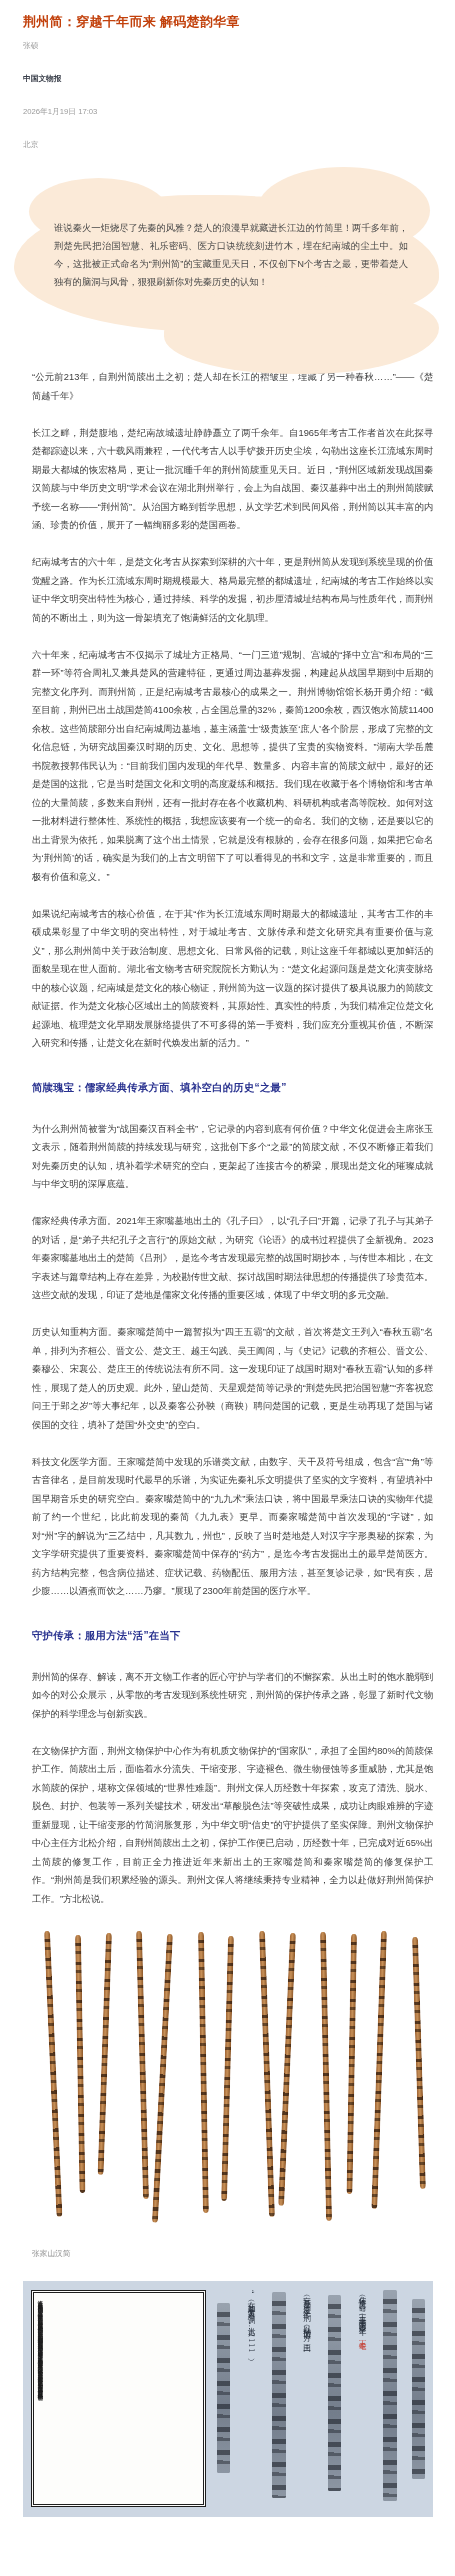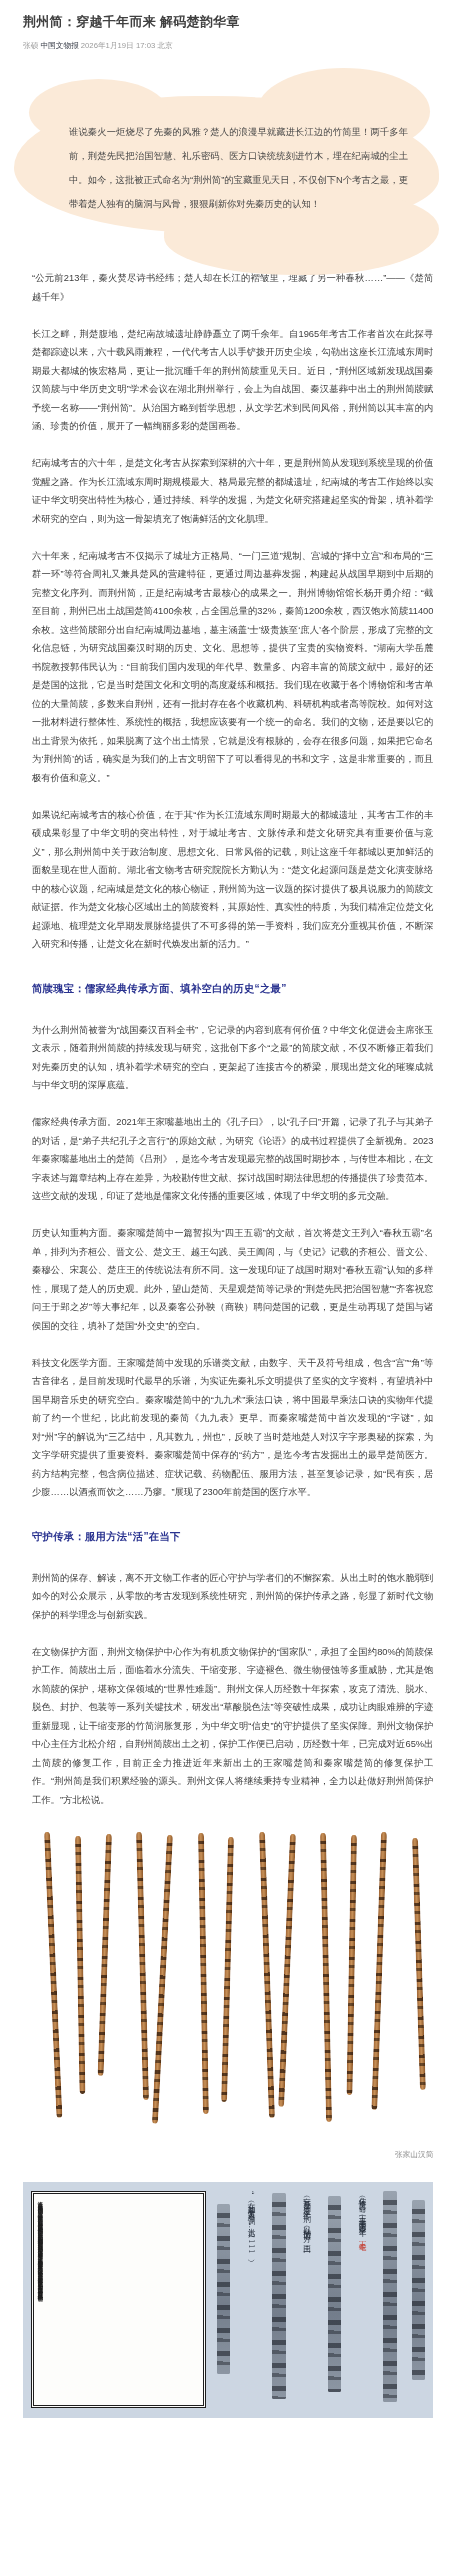--- a/index.html
+++ b/index.html
@@ -1,34 +1,34 @@
 <!DOCTYPE html>
 <html style="--heading-color: #2a3390; --blob-color: #fbead8; --body-color: #3d3d3d; --byline-gray: #9b9b9b; --account-color: #3a3f4a; --caption-color: #8f8f8f; --compare-bg: #ccd6e2; --red-accent: #c43b2f; --slip-brown: #b5764a;font-size:8.2px"><head>
 <meta charset="utf-8">
 <style>
   html,body{margin:0;padding:0;background:#ffffff;}
   body{width:455px;font-family:"Liberation Sans", sans-serif;}
   .page{width:455px;overflow:hidden;background:#fff;}
 
-  .title{margin:13.4px 23px 0;font-size:13px;font-weight:700;color:#404040;line-height:1.38;letter-spacing:0.3px;}
-  .byline{margin:9.3px 23px 0;font-size:7.7px;color:var(--byline-gray,#9b9b9b);display:flex;gap:2px;align-items:baseline;}
-  .byline .account{color:var(--account-color,#3a3f4a);font-weight:400;cursor:pointer;}
+  .title{margin:13.4px 23px 0;font-size:13px;font-weight:700;color:#c2410c;line-height:1.38;letter-spacing:0.3px;}
+  .byline{margin:9.3px 23px 0;font-size:7.7px;color:var(--byline-gray,#9b9b9b);display:flex;gap:23px;align-items:baseline;flex-direction:column;}
+  .byline .account{color:var(--account-color,#3a3f4a);font-weight:700;cursor:pointer;}
 
   .hero{position:relative;margin-top:14.4px;height:204px;}
   .blob{position:absolute;background:var(--blob-color,#fbead8);}
   .blob-a{left:14.4px;top:31px;width:425px;height:137px;border-radius:45% 55% 52% 48% / 55% 60% 42% 50%;}
   .blob-b{left:257px;top:3.1px;width:173px;height:87px;border-radius:50%;}
   .blob-c{left:164px;top:122px;width:275px;height:88px;border-radius:48% 52% 50% 50% / 55% 50% 55% 45%;}
   .blob-d{left:29px;top:14.4px;width:139px;height:67px;border-radius:50%;}
-  .intro-text{position:relative;z-index:1;margin:0;padding:55px 47px 0 69px;font-size:9.3px;line-height:24px;color:#474747;text-align:justify;}
+  .intro-text{position:relative;z-index:1;margin:0;padding:55px 47px 0 54px;font-size:9.3px;line-height:18px;color:#474747;text-align:justify;}
 
   .body{margin:0 21.6px 0 32px;}
   .body-p{margin:0 0 18.5px;font-size:9.3px;line-height:18.5px;color:var(--body-color,#3d3d3d);text-align:justify;}
   .section-heading{margin:28px 0 25px;font-size:10.3px;font-weight:700;color:var(--heading-color,#2a3390);letter-spacing:0.3px;}
-  .fig-caption{margin:13.4px 0 21.6px;text-align:right;font-size:7.7px;color:var(--caption-color,#8f8f8f);}
+  .fig-caption{margin:13.4px 0 21.6px;text-align:left;font-size:7.7px;color:var(--caption-color,#8f8f8f);}
 
   
   .fig-slips{margin:15.5px 0 0;padding:4.1px 15.5px 0 12.4px;display:flex;justify-content:space-between;align-items:flex-start;height:309px;box-sizing:border-box;}
   .slip{width:5.7px;border-radius:2.6px/5.2px;transform-origin:top center;
     background-image:
       repeating-linear-gradient(179deg, rgba(40,20,8,0) 0 7.7px, rgba(42,22,10,.72) 7.7px 11.3px, rgba(40,20,8,0) 11.3px 16px, rgba(30,16,6,.55) 16px 19px),
       linear-gradient(90deg,#9c6233,#c89158 45%,#8a5527);}
 
   
   .fig-compare{margin:4.1px 0 0 -8.8px;width:410px;height:236px;background:var(--compare-bg,#ccd6e2);display:flex;gap:10.3px;padding:9.3px 8.2px;box-sizing:border-box;}
@@ -59,23 +59,23 @@
 
   <div class="hero">
     <div class="blob blob-a"></div>
     <div class="blob blob-b"></div>
     <div class="blob blob-c"></div>
     <div class="blob blob-d"></div>
     <p class="intro-text">谁说秦火一炬烧尽了先秦的风雅？楚人的浪漫早就藏进长江边的竹简里！两千多年前，荆楚先民把治国智慧、礼乐密码、医方口诀统统刻进竹木，埋在纪南城的尘土中。如今，这批被正式命名为“荆州简”的宝藏重见天日，不仅创下N个考古之最，更带着楚人独有的脑洞与风骨，狠狠刷新你对先秦历史的认知！</p>
   </div>
 
   <div class="body">
-      <p class="body-p">“公元前213年，秦火焚尽诗书经纬；楚人却在长江的褶皱里，埋藏了另一种春秋……”——《楚简越千年》</p>
+      <p class="body-p">“公元前213年，自荆州简牍出土之初；楚人却在长江的褶皱里，埋藏了另一种春秋……”——《楚简越千年》</p>
       <p class="body-p">长江之畔，荆楚腹地，楚纪南故城遗址静静矗立了两千余年。自1965年考古工作者首次在此探寻楚都踪迹以来，六十载风雨兼程，一代代考古人以手铲拨开历史尘埃，勾勒出这座长江流域东周时期最大都城的恢宏格局，更让一批沉睡千年的荆州简牍重见天日。近日，“荆州区域新发现战国秦汉简牍与中华历史文明”学术会议在湖北荆州举行，会上为自战国、秦汉墓葬中出土的荆州简牍赋予统一名称——“荆州简”。从治国方略到哲学思想，从文学艺术到民间风俗，荆州简以其丰富的内涵、珍贵的价值，展开了一幅绚丽多彩的楚国画卷。</p>
-      <p class="body-p">纪南城考古的六十年，是楚文化考古从探索到深耕的六十年，更是荆州简从发现到系统呈现的价值觉醒之路。作为长江流域东周时期规模最大、格局最完整的都城遗址，纪南城的考古工作始终以实证中华文明突出特性为核心，通过持续、科学的发掘，为楚文化研究搭建起坚实的骨架，填补着学术研究的空白，则为这一骨架填充了饱满鲜活的文化肌理。</p>
+      <p class="body-p">纪南城考古的六十年，是楚文化考古从探索到深耕的六十年，更是荆州简从发现到系统呈现的价值觉醒之路。作为长江流域东周时期规模最大、格局最完整的都城遗址，纪南城的考古工作始终以实证中华文明突出特性为核心，通过持续、科学的发掘，初步厘清城址结构布局与性质年代，而荆州简的不断出土，则为这一骨架填充了饱满鲜活的文化肌理。</p>
       <p class="body-p">六十年来，纪南城考古不仅揭示了城址方正格局、“一门三道”规制、宫城的“择中立宫”和布局的“三群一环”等符合周礼又兼具楚风的营建特征，更通过周边墓葬发掘，构建起从战国早期到中后期的完整文化序列。而荆州简，正是纪南城考古最核心的成果之一。荆州博物馆馆长杨开勇介绍：“截至目前，荆州已出土战国楚简4100余枚，占全国总量的32%，秦简1200余枚，西汉饱水简牍11400余枚。这些简牍部分出自纪南城周边墓地，墓主涵盖‘士’级贵族至‘庶人’各个阶层，形成了完整的文化信息链，为研究战国秦汉时期的历史、文化、思想等，提供了宝贵的实物资料。”湖南大学岳麓书院教授郭伟民认为：“目前我们国内发现的年代早、数量多、内容丰富的简牍文献中，最好的还是楚国的这批，它是当时楚国文化和文明的高度凝练和概括。我们现在收藏于各个博物馆和考古单位的大量简牍，多数来自荆州，还有一批封存在各个收藏机构、科研机构或者高等院校。如何对这一批材料进行整体性、系统性的概括，我想应该要有一个统一的命名。我们的文物，还是要以它的出土背景为依托，如果脱离了这个出土情景，它就是没有根脉的，会存在很多问题，如果把它命名为‘荆州简’的话，确实是为我们的上古文明留下了可以看得见的书和文字，这是非常重要的，而且极有价值和意义。”</p>
       <p class="body-p">如果说纪南城考古的核心价值，在于其“作为长江流域东周时期最大的都城遗址，其考古工作的丰硕成果彰显了中华文明的突出特性，对于城址考古、文脉传承和楚文化研究具有重要价值与意义”，那么荆州简中关于政治制度、思想文化、日常风俗的记载，则让这座千年都城以更加鲜活的面貌呈现在世人面前。湖北省文物考古研究院院长方勤认为：“楚文化起源问题是楚文化演变脉络中的核心议题，纪南城是楚文化的核心物证，荆州简为这一议题的探讨提供了极具说服力的简牍文献证据。作为楚文化核心区域出土的简牍资料，其原始性、真实性的特质，为我们精准定位楚文化起源地、梳理楚文化早期发展脉络提供了不可多得的第一手资料，我们应充分重视其价值，不断深入研究和传播，让楚文化在新时代焕发出新的活力。”</p>
       <h2 class="section-heading">简牍瑰宝：儒家经典传承方面、填补空白的历史“之最”</h2>
       <p class="body-p">为什么荆州简被誉为“战国秦汉百科全书”，它记录的内容到底有何价值？中华文化促进会主席张玉文表示，随着荆州简牍的持续发现与研究，这批创下多个“之最”的简牍文献，不仅不断修正着我们对先秦历史的认知，填补着学术研究的空白，更架起了连接古今的桥梁，展现出楚文化的璀璨成就与中华文明的深厚底蕴。</p>
       <p class="body-p">儒家经典传承方面。2021年王家嘴墓地出土的《孔子曰》，以“孔子曰”开篇，记录了孔子与其弟子的对话，是“弟子共纪孔子之言行”的原始文献，为研究《论语》的成书过程提供了全新视角。2023年秦家嘴墓地出土的楚简《吕刑》，是迄今考古发现最完整的战国时期抄本，与传世本相比，在文字表述与篇章结构上存在差异，为校勘传世文献、探讨战国时期法律思想的传播提供了珍贵范本。这些文献的发现，印证了楚地是儒家文化传播的重要区域，体现了中华文明的多元交融。</p>
       <p class="body-p">历史认知重构方面。秦家嘴楚简中一篇暂拟为“四王五霸”的文献，首次将楚文王列入“春秋五霸”名单，排列为齐桓公、晋文公、楚文王、越王勾践、吴王阖闾，与《史记》记载的齐桓公、晋文公、秦穆公、宋襄公、楚庄王的传统说法有所不同。这一发现印证了战国时期对“春秋五霸”认知的多样性，展现了楚人的历史观。此外，望山楚简、天星观楚简等记录的“荆楚先民把治国智慧”“齐客祝窓问王于郢之岁”等大事纪年，以及秦客公孙鞅（商鞅）聘问楚国的记载，更是生动再现了楚国与诸侯国的交往，填补了楚国“外交史”的空白。</p>
       <p class="body-p">科技文化医学方面。王家嘴楚简中发现的乐谱类文献，由数字、天干及符号组成，包含“宫”“角”等古音律名，是目前发现时代最早的乐谱，为实证先秦礼乐文明提供了坚实的文字资料，有望填补中国早期音乐史的研究空白。秦家嘴楚简中的“九九术”乘法口诀，将中国最早乘法口诀的实物年代提前了约一个世纪，比此前发现的秦简《九九表》更早。而秦家嘴楚简中首次发现的“字谜”，如对“州”字的解说为“三乙结中，凡其数九，州也”，反映了当时楚地楚人对汉字字形奥秘的探索，为文字学研究提供了重要资料。秦家嘴楚简中保存的“药方”，是迄今考古发掘出土的最早楚简医方。药方结构完整，包含病位描述、症状记载、药物配伍、服用方法，甚至复诊记录，如“民有疾，居少腹……以酒煮而饮之……乃瘳。”展现了2300年前楚国的医疗水平。</p>
       <h2 class="section-heading">守护传承：服用方法“活”在当下</h2>
       <p class="body-p">荆州简的保存、解读，离不开文物工作者的匠心守护与学者们的不懈探索。从出土时的饱水脆弱到如今的对公众展示，从零散的考古发现到系统性研究，荆州简的保护传承之路，彰显了新时代文物保护的科学理念与创新实践。</p>
       <p class="body-p">在文物保护方面，荆州文物保护中心作为有机质文物保护的“国家队”，承担了全国约80%的简牍保护工作。简牍出土后，面临着水分流失、干缩变形、字迹褪色、微生物侵蚀等多重威胁，尤其是饱水简牍的保护，堪称文保领域的“世界性难题”。荆州文保人历经数十年探索，攻克了清洗、脱水、脱色、封护、包装等一系列关键技术，研发出“草酸脱色法”等突破性成果，成功让肉眼难辨的字迹重新显现，让干缩变形的竹简润胀复形，为中华文明“信史”的守护提供了坚实保障。荆州文物保护中心主任方北松介绍，自荆州简牍出土之初，保护工作便已启动，历经数十年，已完成对近65%出土简牍的修复工作，目前正全力推进近年来新出土的王家嘴楚简和秦家嘴楚简的修复保护工作。“荆州简是我们积累经验的源头。荆州文保人将继续秉持专业精神，全力以赴做好荆州简保护工作。”方北松说。</p>

